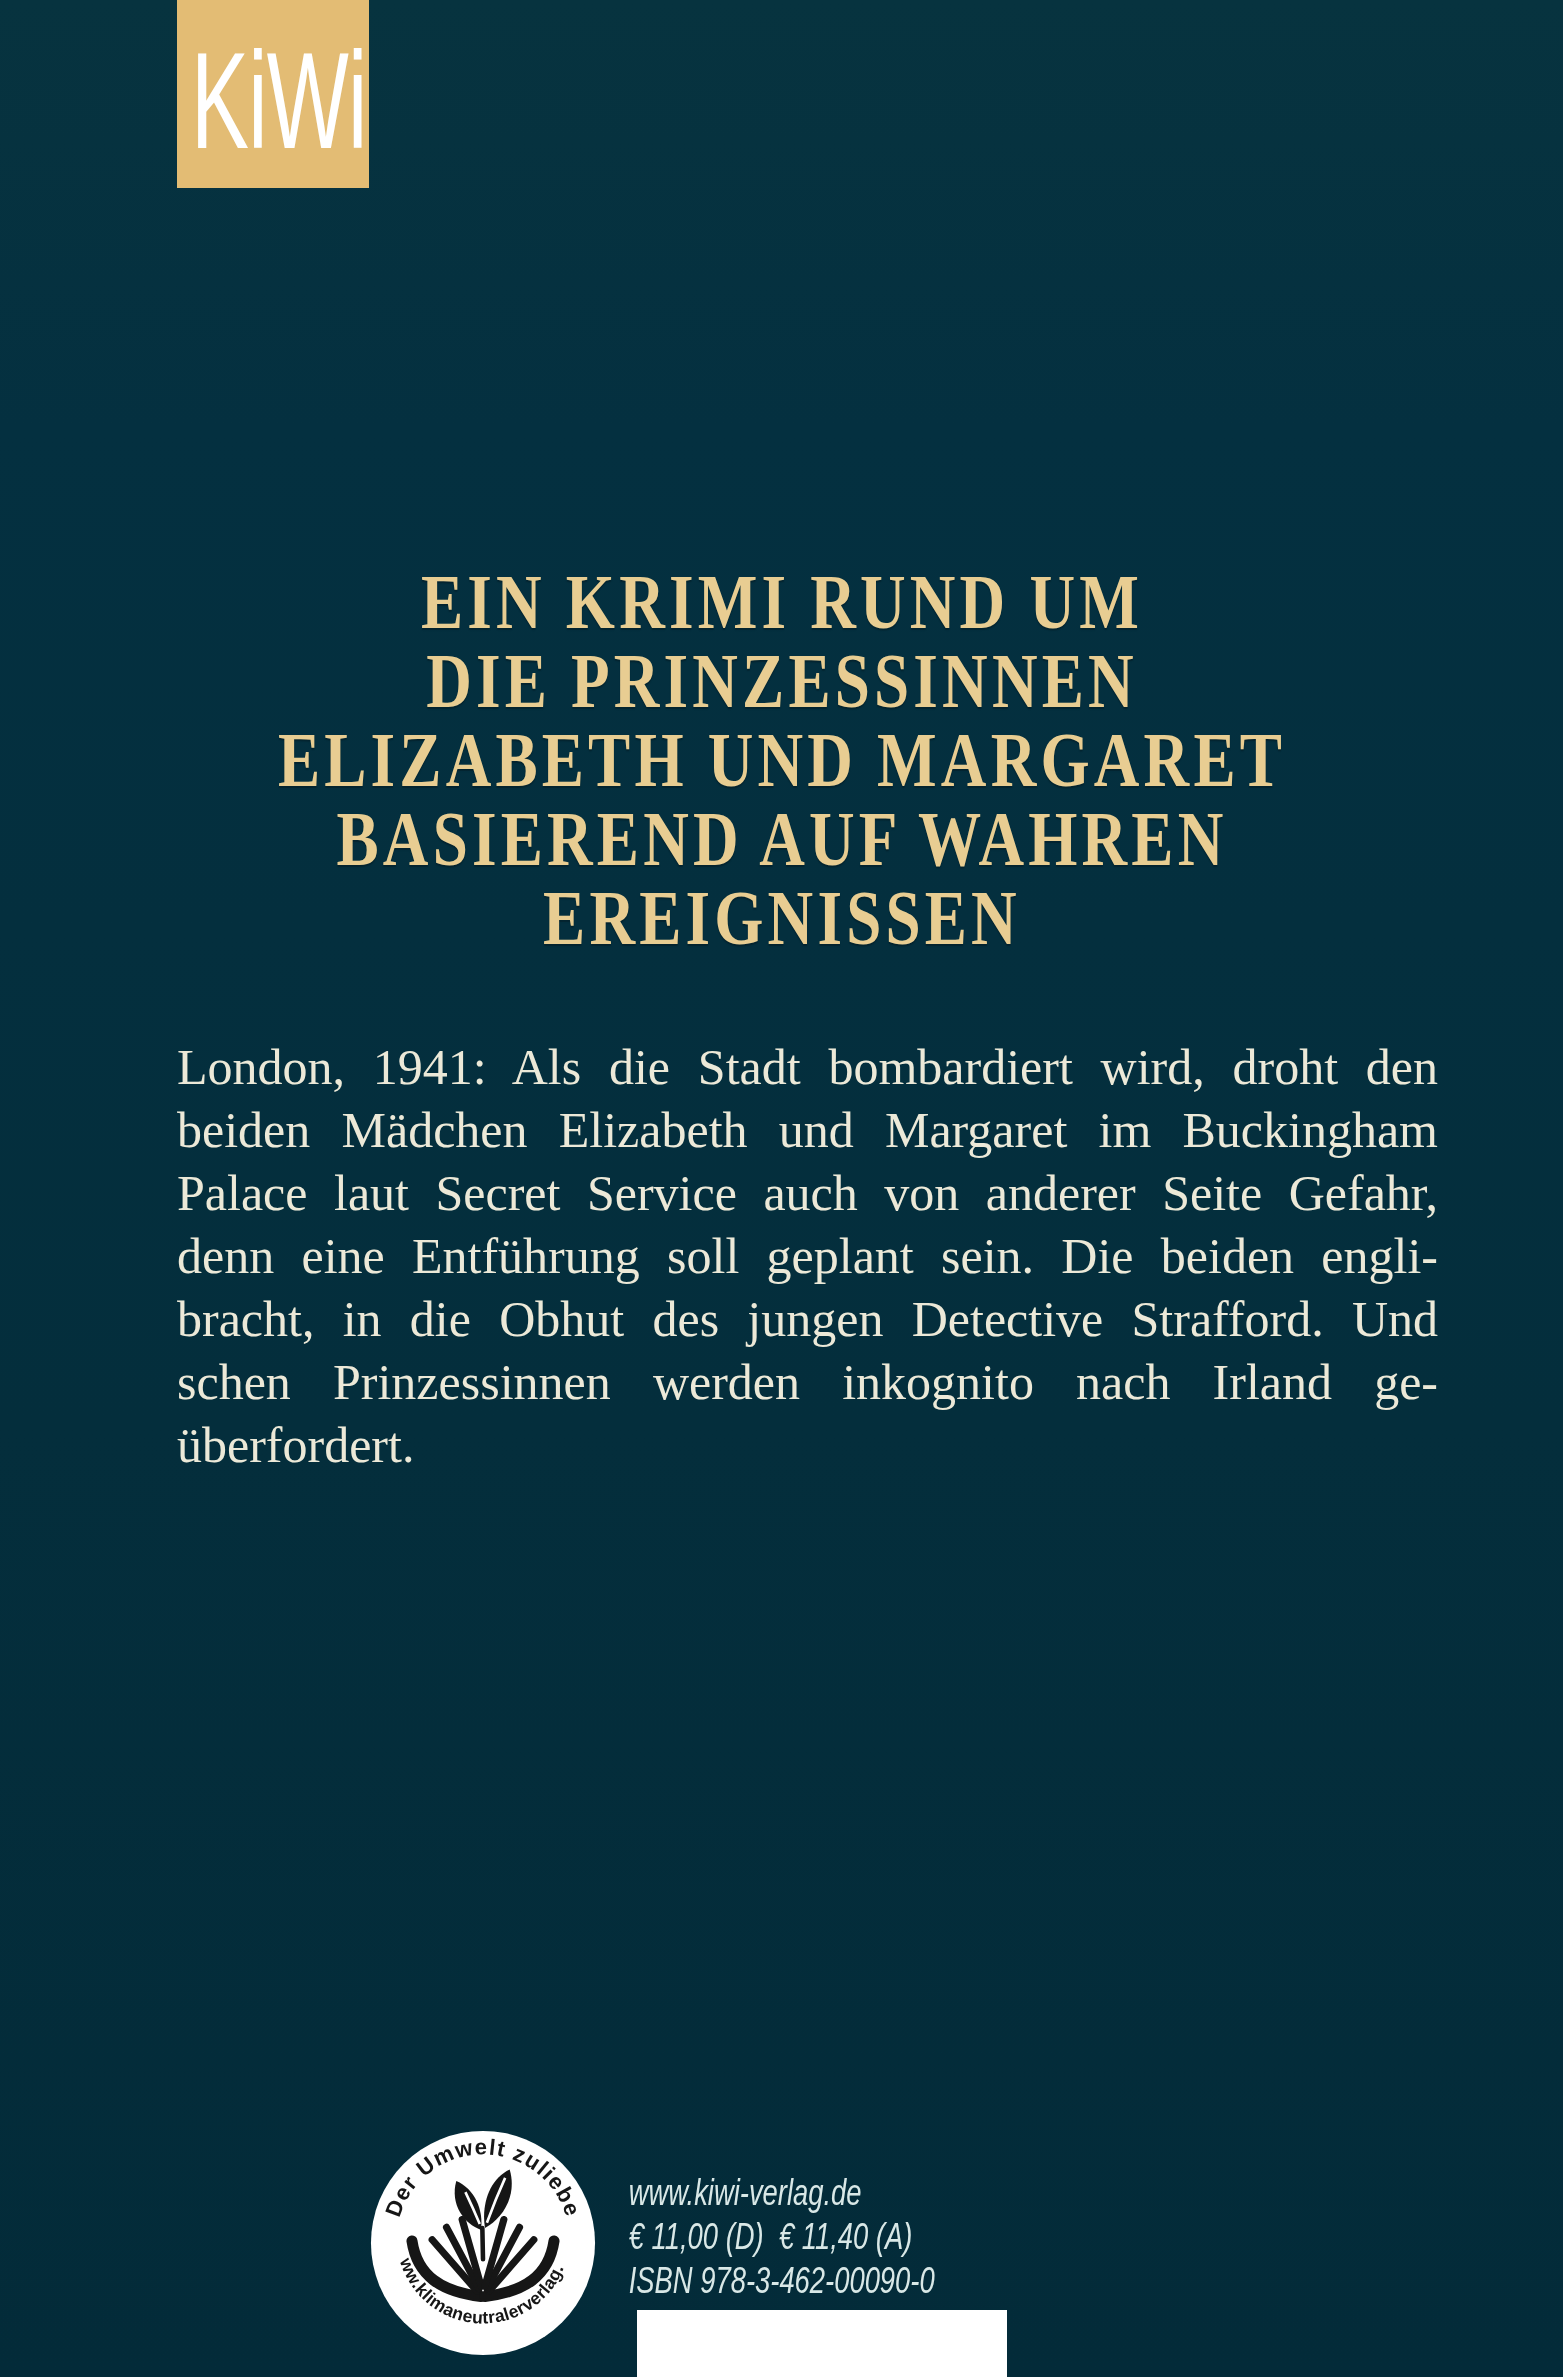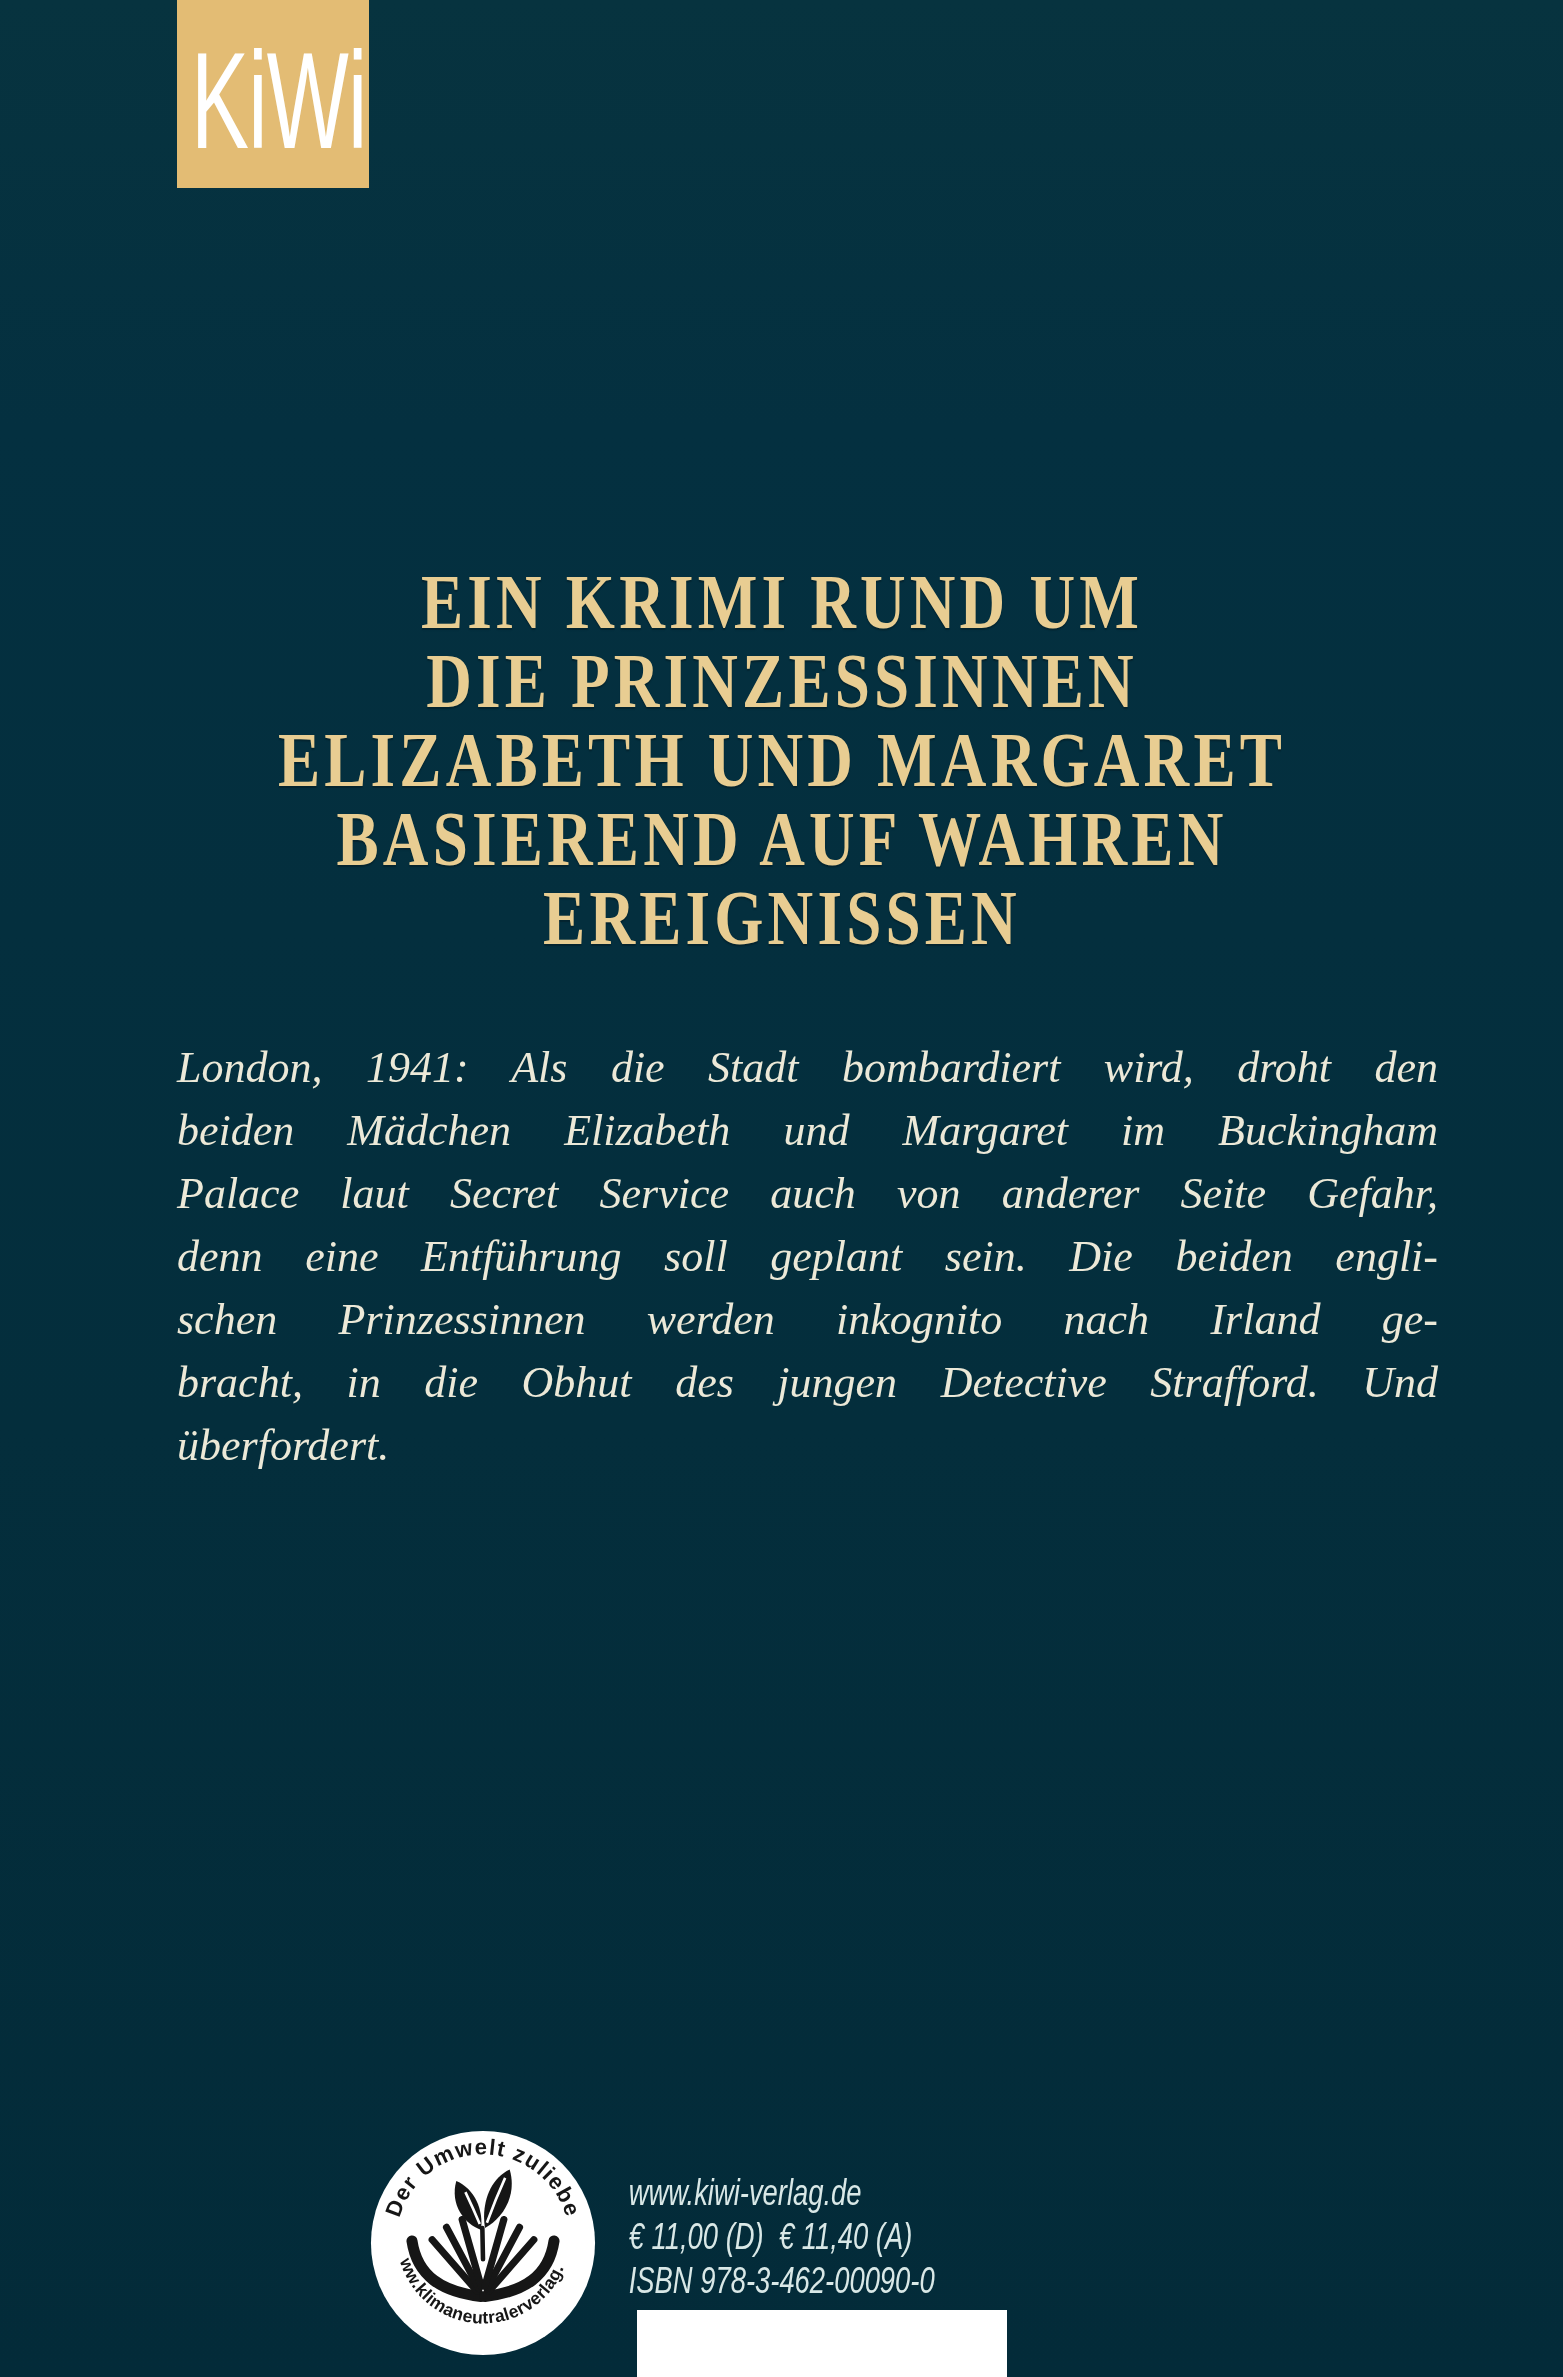--- a/index.html
+++ b/index.html
@@ -30,23 +30,23 @@
     font-size:79px;line-height:79px;letter-spacing:5.2px;
     transform:scaleX(0.80);transform-origin:50% 50%;
     white-space:nowrap;
     text-shadow:0 2px 1.3px rgba(0,0,0,0.25);
   }
   
   .blurb{
     position:absolute;left:177px;top:1036px;width:1261px;
   }
   .blurb-line{
-    font-size:44px;line-height:63px;
+    font-size:50px;line-height:63px;
     text-align:justify;text-align-last:justify;
-    white-space:nowrap;white-space:normal;font-style:italic;
+    white-space:nowrap;white-space:normal;
   }
   .blurb-line.last{text-align-last:left;}
   
   .imprint{
     position:absolute;left:561px;top:2171px;width:521px;
     text-align:left;
     font-family:"Liberation Sans",sans-serif;
     font-style:italic;
   }
   .imprint-line{
@@ -79,22 +79,22 @@
       <div class="headline-line">ELIZABETH UND MARGARET</div>
       <div class="headline-line">BASIEREND AUF WAHREN</div>
       <div class="headline-line">EREIGNISSEN</div>
     </div>
 
   <div class="blurb" style="color: rgb(236, 233, 216);">
       <div class="blurb-line">London, 1941: Als die Stadt bombardiert wird, droht den</div>
       <div class="blurb-line">beiden Mädchen Elizabeth und Margaret im Buckingham</div>
       <div class="blurb-line">Palace laut Secret Service auch von anderer Seite Gefahr,</div>
       <div class="blurb-line">denn eine Entführung soll geplant sein. Die beiden engli-</div>
+      <div class="blurb-line">bracht, in die Obhut des jungen Detective Strafford. Und</div>
       <div class="blurb-line">schen Prinzessinnen werden inkognito nach Irland ge-</div>
-      <div class="blurb-line">bracht, in die Obhut des jungen Detective Strafford. Und</div>
       <div class="blurb-line last">überfordert.</div>
     </div>
 
   <svg class="badge" viewBox="0 0 350 350">
     <circle cx="175" cy="175" r="172" fill="#ffffff"></circle>
     <defs>
       <path id="arcTop" d="M42,172 A133,133 0 0 1 308,172" fill="none"></path>
       <path id="arcBottom" d="M48,205 A133,133 0 0 0 302,205" fill="none"></path>
     </defs>
     <text font-size="34" letter-spacing="2">

